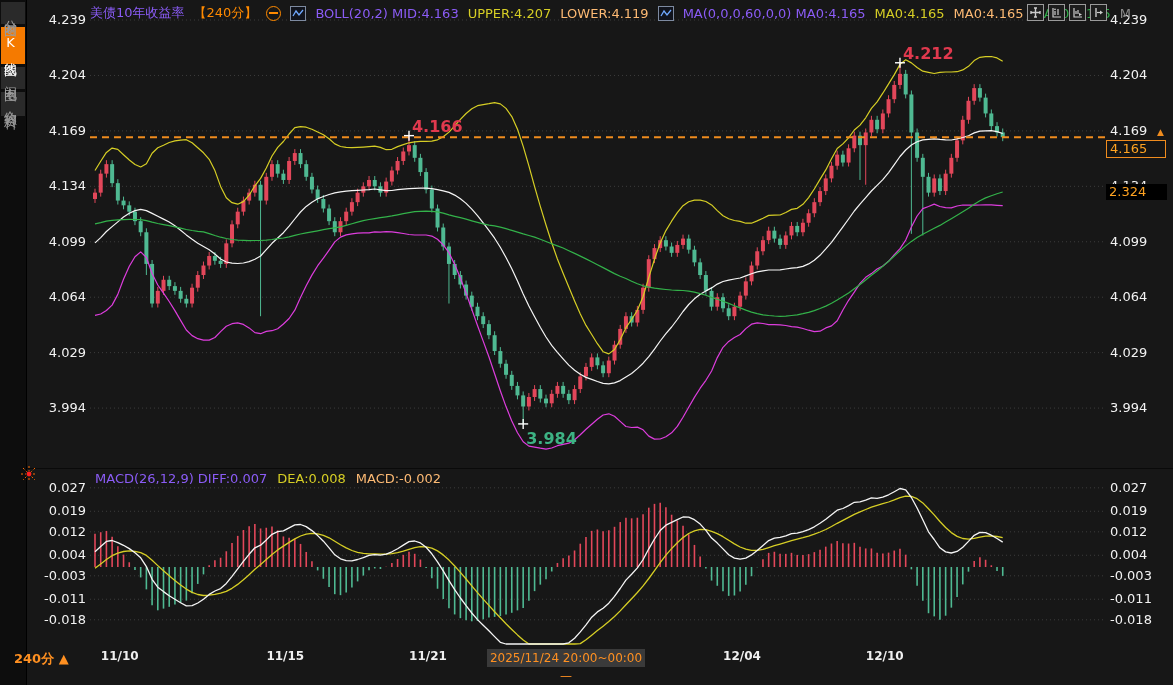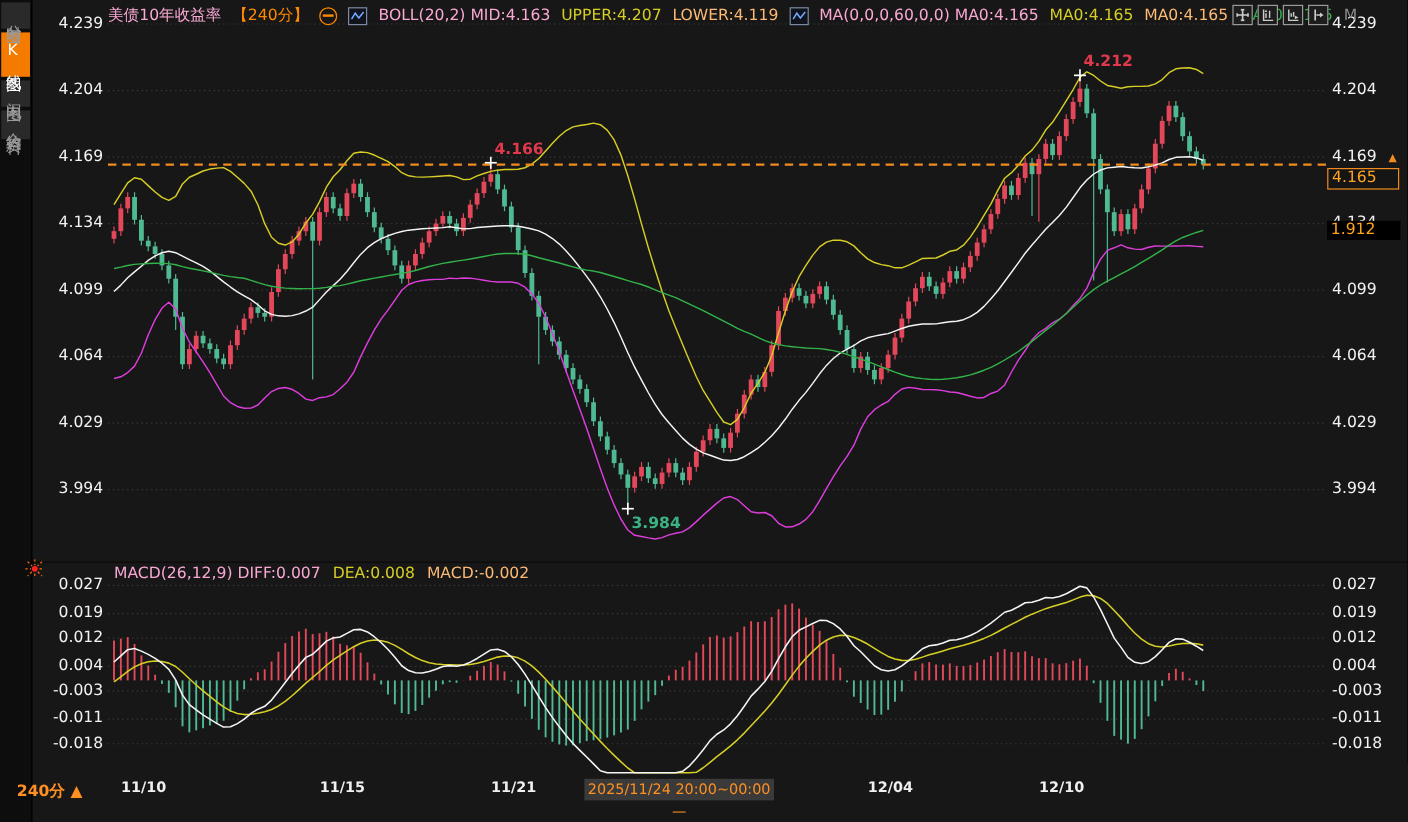--- a/index.html
+++ b/index.html
@@ -6,39 +6,39 @@
   #app{position:relative;width:1173px;height:685px;background:#171717;overflow:hidden;
        font-family:"DejaVu Sans",sans-serif;color:#e8e8e8;}
   
   #sidebar{position:absolute;left:0;top:0;width:26px;height:685px;background:#0d0d0d;z-index:5;border-right:1px solid #000;}
   .side-tab{width:24px;margin:0 1px 3px 1px;background:#2a2a2a;color:#9a9a9a;
             writing-mode:vertical-lr;text-orientation:upright;text-align:center;
             font-size:13px;letter-spacing:2px;padding:8px 0;cursor:pointer;}
   .side-tab.active{background:#f57a00;color:#fff;}
   
   #header{position:absolute;left:90px;top:0;height:26px;display:flex;align-items:center;gap:9px;z-index:6;font-size:13px;white-space:nowrap;}
-  .hd-white{color:#f9a8d4;} .hd-orange{color:#ff8a00;} .hd-yellow{color:#d6ce25;}
+  .hd-white{color:#8b5cf6;} .hd-orange{color:#ff8a00;} .hd-yellow{color:#d6ce25;}
   .hd-magenta{color:#fdba74;} .hd-green{color:#2fae49;} .hd-gray{color:#8a8a8a;}
   .mini-ic{display:inline-block;width:14px;height:13px;border:1px solid #7d8aa0;background:#10131c;position:relative;}
   .mini-ic svg{position:absolute;left:0;top:0;}
   .minus-circle{display:inline-block;width:13px;height:13px;border:1px solid #ff8a00;border-radius:50%;position:relative;}
   .minus-circle:after{content:"";position:absolute;left:2px;right:2px;top:5px;height:2px;background:#ff8a00;}
   #win-btns{position:absolute;right:66px;top:4px;display:flex;gap:4px;z-index:7;}
   .win-btn{width:15px;height:15px;border:1px solid #9a9a9a;background:#1d1d1d;display:flex;align-items:center;justify-content:center;cursor:pointer;}
   
   .yl{position:absolute;font-size:13px;color:#f2f2f2;z-index:4;}
   .yl.left{width:62px;text-align:right;left:24px;}
   .yl.right{left:1110px;text-align:left;}
   
   #price-tag{position:absolute;left:1106px;width:55px;height:16px;border:1px solid #f08c1e;background:#151515;
              color:#ffa321;font-size:13px;line-height:16px;padding-left:3px;z-index:6;}
   #tag-arrow{position:absolute;left:1157px;color:#f08c1e;font-size:9px;z-index:6;}
   #secondary-tag{position:absolute;left:1106px;width:58px;height:16px;background:#000;
                  color:#ffa321;font-size:13px;line-height:16px;padding-left:3px;z-index:6;}
-  .ann{position:absolute;font-size:13px;font-weight:bold;z-index:5;}
+  .ann{position:absolute;font-size:16px;font-weight:bold;z-index:5;}
   
   #macd-header{position:absolute;left:95px;top:470px;height:16px;display:flex;gap:10px;align-items:center;font-size:13px;z-index:5;white-space:nowrap;}
   #flash-icon{position:absolute;left:21px;top:466px;z-index:5;cursor:pointer;}
   
   #xaxis-row{position:absolute;left:26px;right:0;top:648px;height:20px;z-index:5;}
   .xdate{position:absolute;top:1px;font-size:12px;font-weight:bold;color:#f0f0f0;text-align:right;}
   #period-label{position:absolute;left:14px;top:650px;font-size:13px;font-weight:bold;color:#ff9021;z-index:6;cursor:pointer;}
   #cursor-box{position:absolute;left:487px;top:649px;width:158px;height:18px;background:#3a3a3a;color:#ff9021;
               font-size:12px;text-align:center;line-height:18px;z-index:6;}
   #toolbar{position:absolute;left:0;right:0;top:668px;height:17px;background:#121212;border-top:1px solid #000;
@@ -626,21 +626,21 @@
         <svg width="11" height="11">
           <path d="M3 1v9" stroke="#ccc" stroke-width="1.4"></path>
           <path d="M4 5.5h4" stroke="#ccc" stroke-width="1.2"></path>
           <path d="M7 3.5l3 2-3 2z" fill="#ccc"></path>
         </svg>
       </span>
   </div>
 
   <div id="price-tag" style="top: 140.216px;">4.165</div>
   <div id="tag-arrow" style="top: 127.216px;">▲</div>
-  <div id="secondary-tag" style="top: 183.904px;">1.912</div>
+  <div id="secondary-tag" style="top: 183.904px;">2.324</div>
 
   <div id="flash-icon">
     <svg width="16" height="16">
       <g stroke="#ff6a00" stroke-width="1" stroke-dasharray="2 2">
         <line x1="8" y1="0" x2="8" y2="16"></line>
           <line x1="0" y1="8" x2="16" y2="8"></line>
         <line x1="2" y1="2" x2="14" y2="14"></line>
           <line x1="14" y1="2" x2="2" y2="14"></line>
       </g>
       <circle cx="8" cy="8" r="3.2" fill="#171717" stroke="none"></circle>

